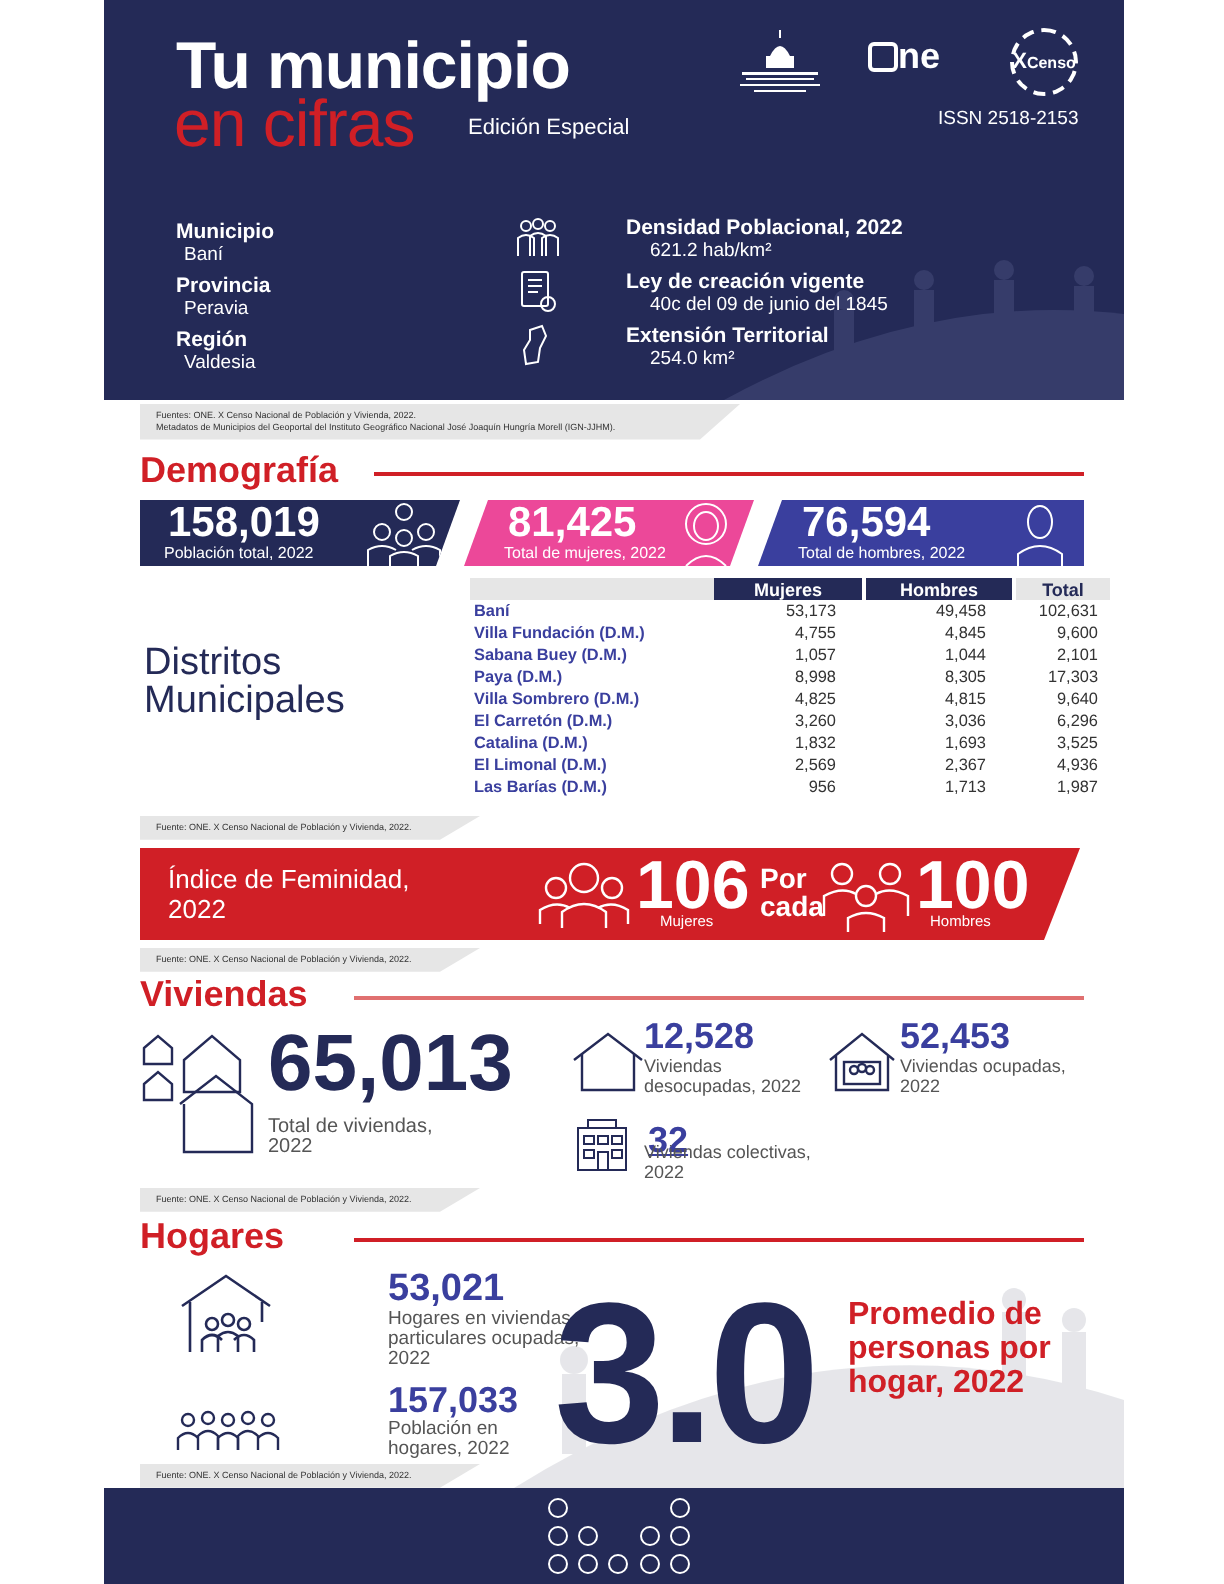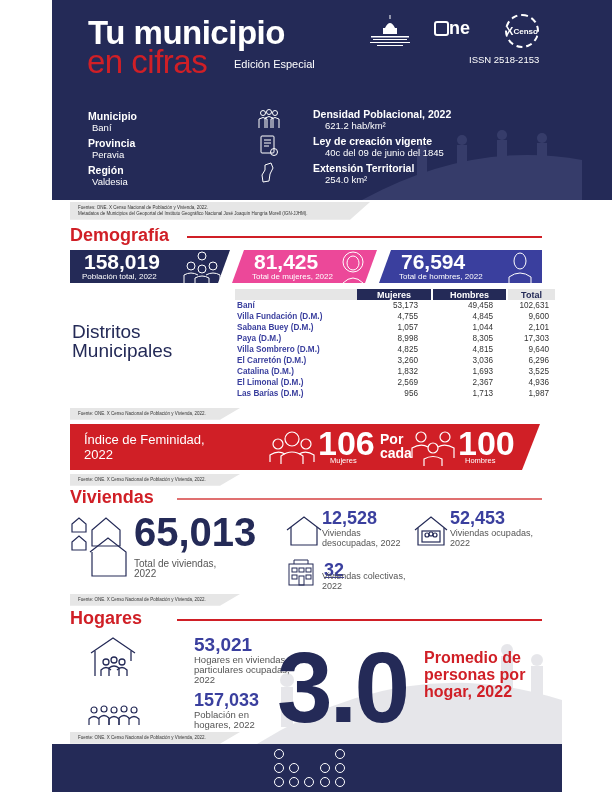--- a/index.html
+++ b/index.html
@@ -1,18 +1,18 @@
 <!DOCTYPE html>
 <html><head>
 <meta charset="utf-8">
 <style>
   * { box-sizing: border-box; margin: 0; padding: 0; }
   body { width: 612px; height: 792px; background: #ffffff; font-family: "Liberation Sans", sans-serif; position: relative; overflow: hidden; }
   .page { position: absolute; left: 52px; top: 0; width: 510px; height: 792px; background: #fff; }
-  .header { position: absolute; left: 0; top: 0; width: 560px; height: 200px; background: #242a57; overflow: hidden; padding-left: 33px; }
+  .header { position: absolute; left: 0; top: 0; width: 510px; height: 200px; background: #242a57; overflow: hidden; padding-left: 33px; }
   .title1 { position: absolute; left: 36px; top: 14px; font-size: 33px; font-weight: bold; color: #fff; letter-spacing: -0.5px; }
   .title2 { position: absolute; left: 35px; top: 43px; font-size: 33px; color: #d01f26; letter-spacing: -0.5px; }
   .edicion { position: absolute; left: 182px; top: 58px; font-size: 11px; color: #fff; }
   .logo-gov { position: absolute; left: 315px; top: 14px; width: 46px; height: 34px; color: #fff; font-size: 3px; text-align: center; }
   .logo-one { position: absolute; left: 382px; top: 18px; color: #fff; font-weight: bold; font-size: 18px; }
   .logo-censo { position: absolute; left: 453px; top: 14px; width: 34px; height: 34px; border: 2px dashed #fff; border-radius: 50%; color: #fff; font-size: 8px; font-weight: bold; display: flex; align-items: center; justify-content: center; }
   .issn { position: absolute; left: 417px; top: 54px; color: #fff; font-size: 9.5px; }
   .info-left { position: absolute; left: 36px; top: 110px; color: #fff; }
   .info-item { margin-bottom: 4px; }
   .info-label { font-weight: bold; font-size: 10.5px; display: block; }

